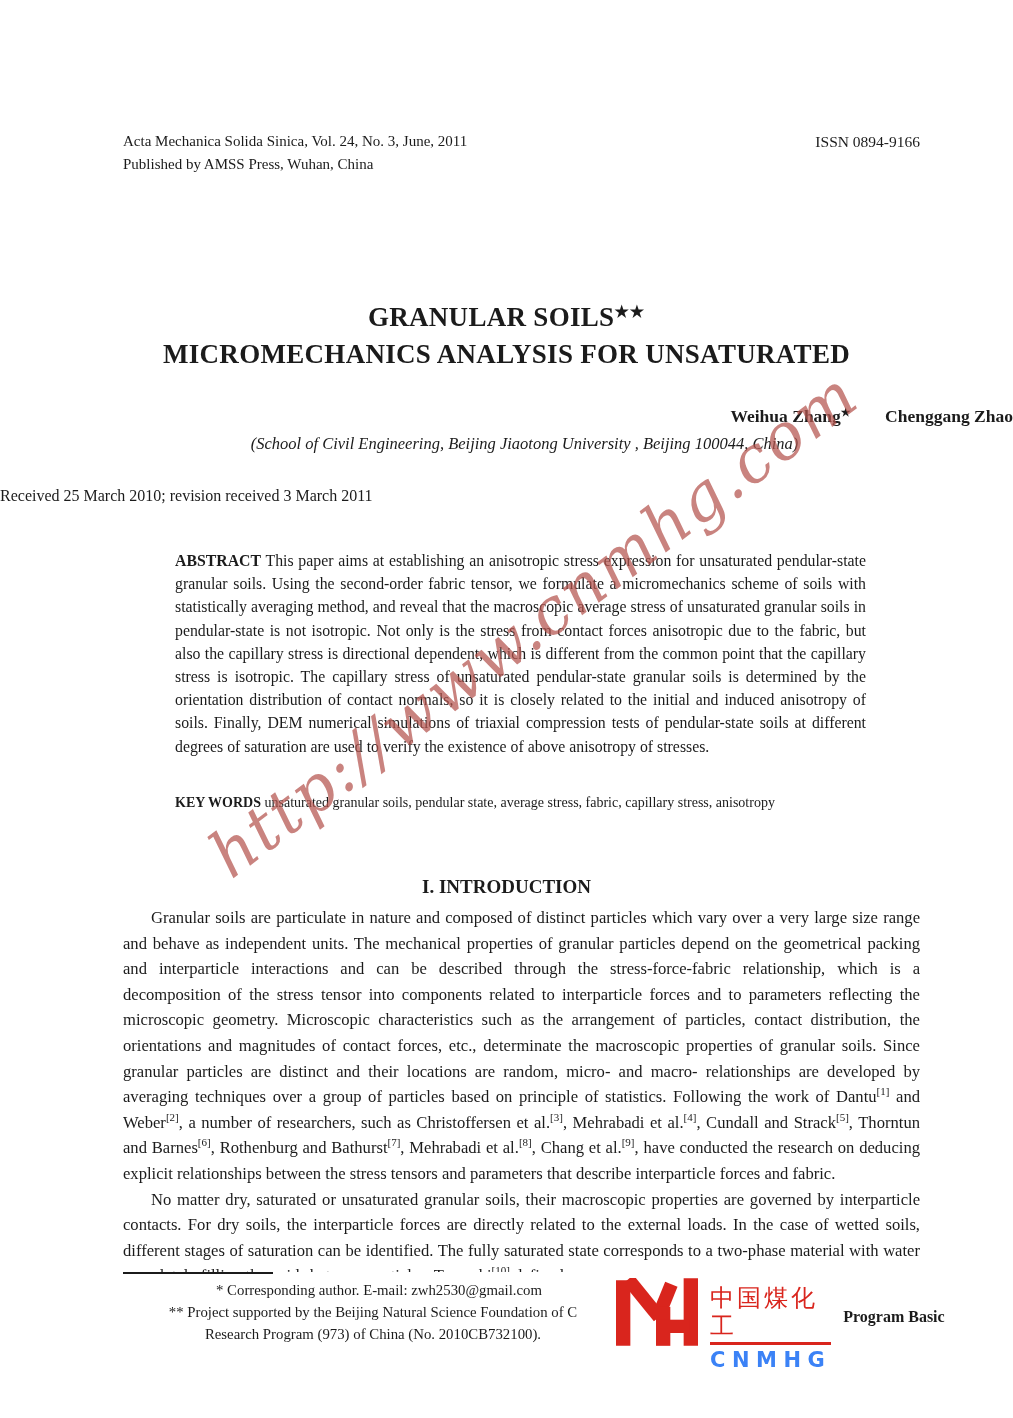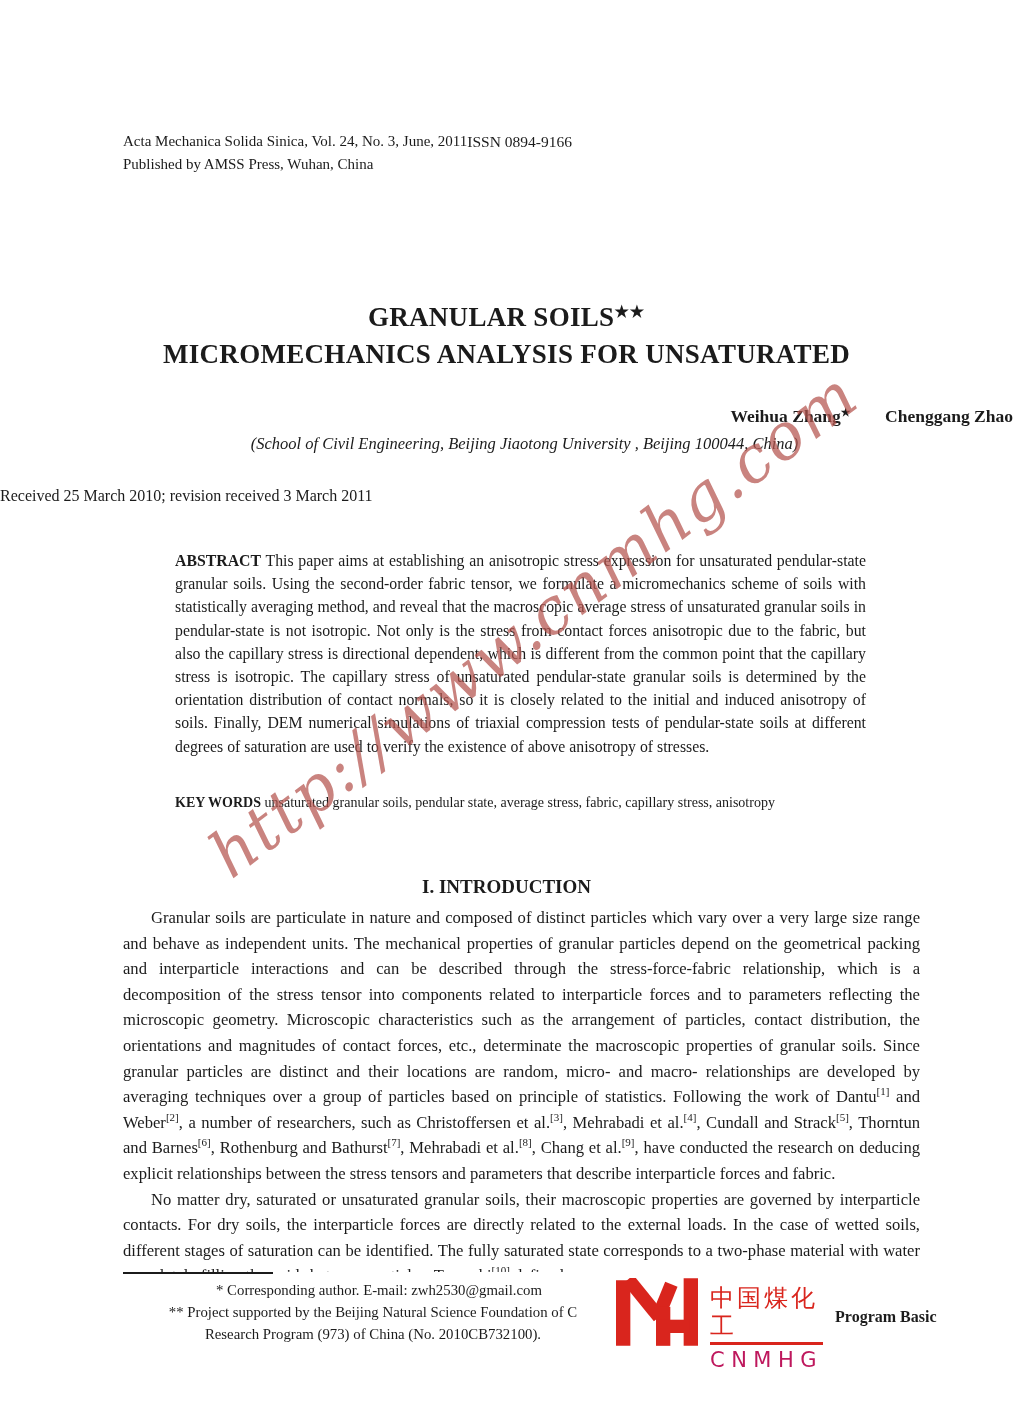--- a/index.html
+++ b/index.html
@@ -10,21 +10,21 @@
     height: 1418px;
     background: #ffffff;
     font-family: "Liberation Serif", "DejaVu Serif", serif;
     color: #1b1b1b;
     overflow: hidden;
   }
   
   .header {
     position: absolute;
     top: 130px; left: 123px; width: 797px;
-    display: flex; align-items: flex-start;
+    display: flex; justify-content: space-between; align-items: flex-start;
     font-size: 15px; line-height: 23px;
   }
   .issn { font-size: 15.5px; }
   
   .title {
     position: absolute; top: 293px; left: 0; width: 100%;
     text-align: center; font-weight: bold; font-size: 27px; line-height: 37px;
     letter-spacing: 0.3px;
   }
   .title sup { font-size: 16px; vertical-align: 9px; letter-spacing: 1px; }
@@ -160,18 +160,18 @@
           <line x1="12" y1="1" x2="42" y2="38" stroke-width="13"></line>
           <line x1="41" y1="38" x2="54" y2="6" stroke-width="13"></line>
           <line x1="46" y1="28" x2="46" y2="66" stroke-width="14"></line>
           <line x1="73" y1="0" x2="73" y2="66" stroke-width="14"></line>
           <line x1="42" y1="47" x2="72" y2="47" stroke-width="13"></line>
         </g>
       </svg>
     </span>
     <span class="logo-mid">
       <span class="logo-chinese" style="color: rgb(217, 37, 29);">中国煤化工</span>
-      <span class="logo-latin" style="color: #be185d;">CNMHG</span>
+      <span class="logo-latin" style="color: #3b82f6; font-weight: bold;">CNMHG</span>
     </span>
     <span class="logo-right">Program Basic</span>
   </div>
 
 </div>
 
 </body></html>

